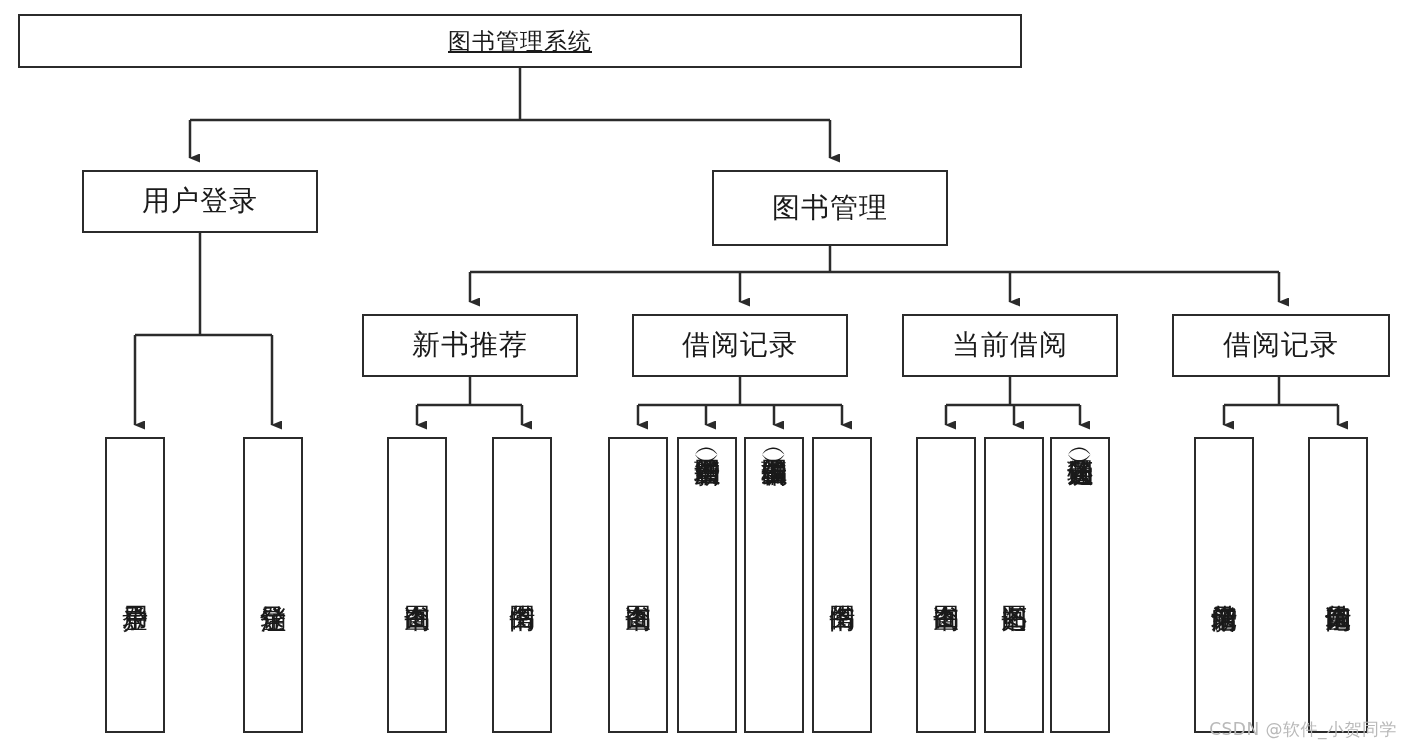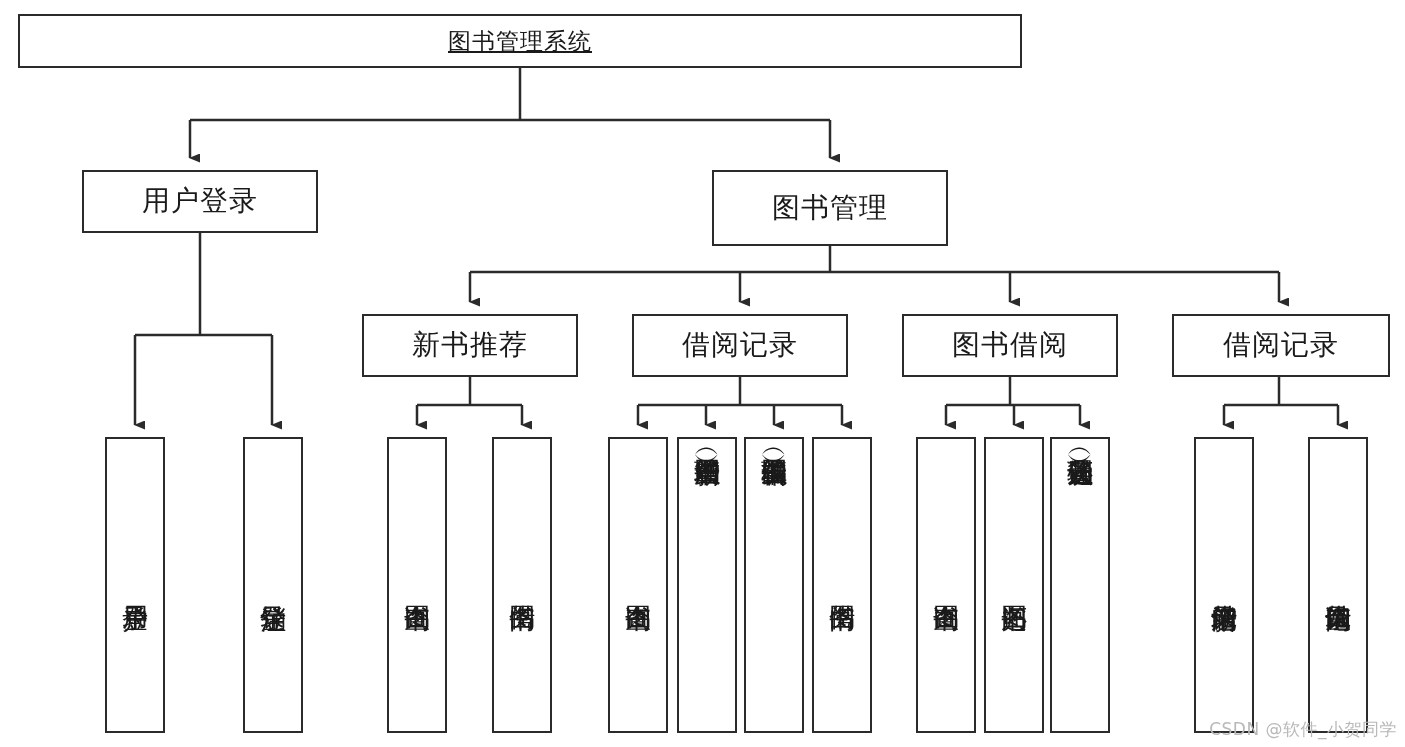--- a/index.html
+++ b/index.html
@@ -142,21 +142,21 @@
     <span>图书管理</span>
   </div>
 
   <div class="node horiz" style="left:362px; top:314px; width:216px; height:63px;">
     <span>新书推荐</span>
   </div>
   <div class="node horiz" style="left:632px; top:314px; width:216px; height:63px;">
     <span>借阅记录</span>
   </div>
   <div class="node horiz" style="left:902px; top:314px; width:216px; height:63px;">
-    <span>图书借阅</span>
+    <span>当前借阅</span>
   </div>
   <div class="node horiz" style="left:1172px; top:314px; width:218px; height:63px;">
     <span>借阅记录</span>
   </div>
 
   <div class="node leaf centered" style="left:105px; top:437px; width:60px; height:296px;">
     <span class="vtext">用户登录</span>
   </div>
   <div class="node leaf centered" style="left:243px; top:437px; width:60px; height:296px;">
     <span class="vtext">注销登录</span>

